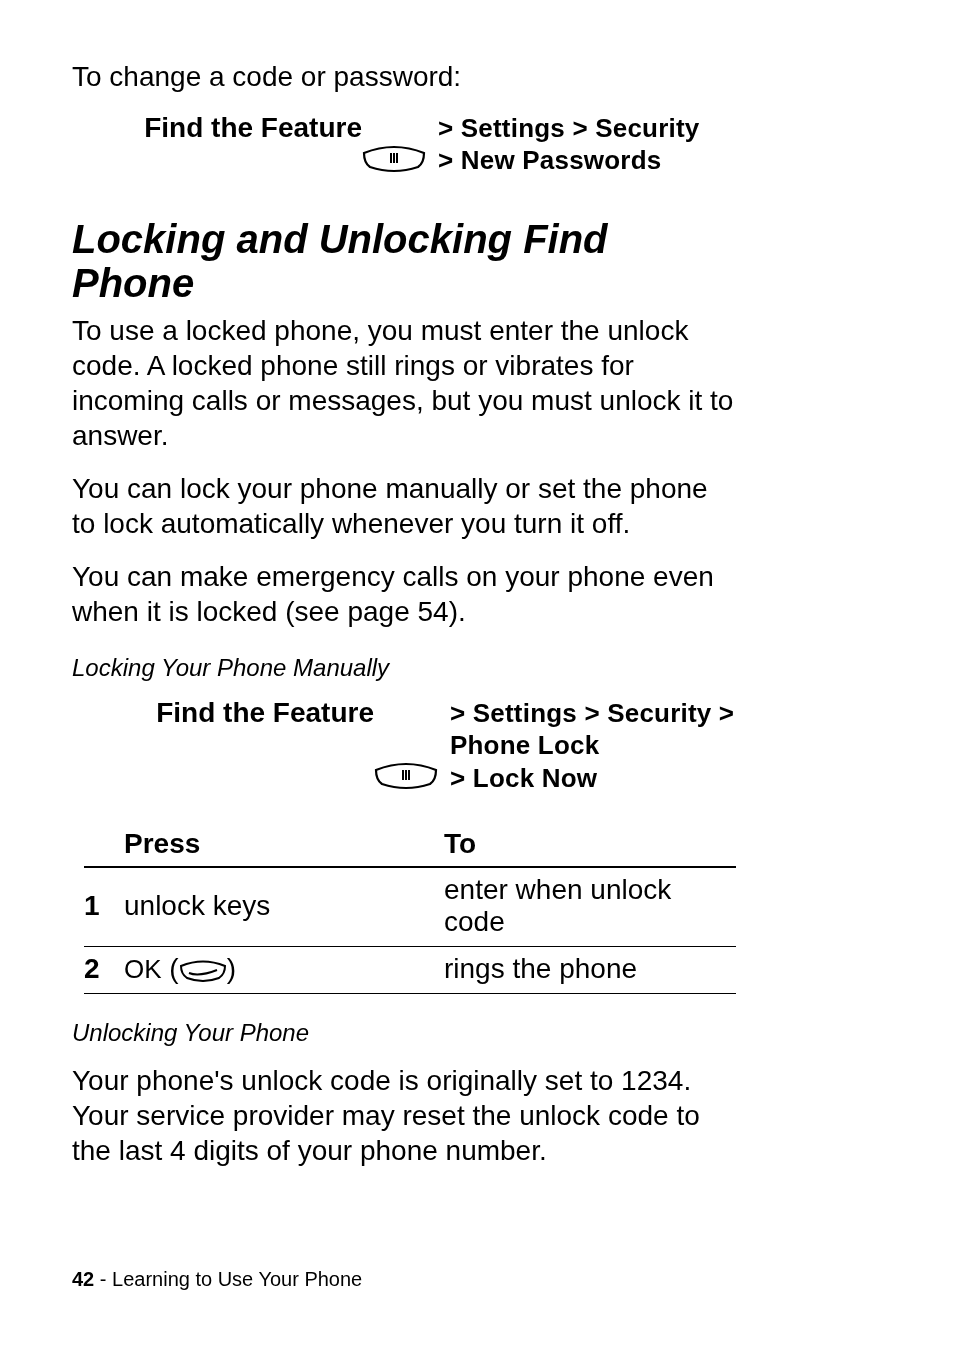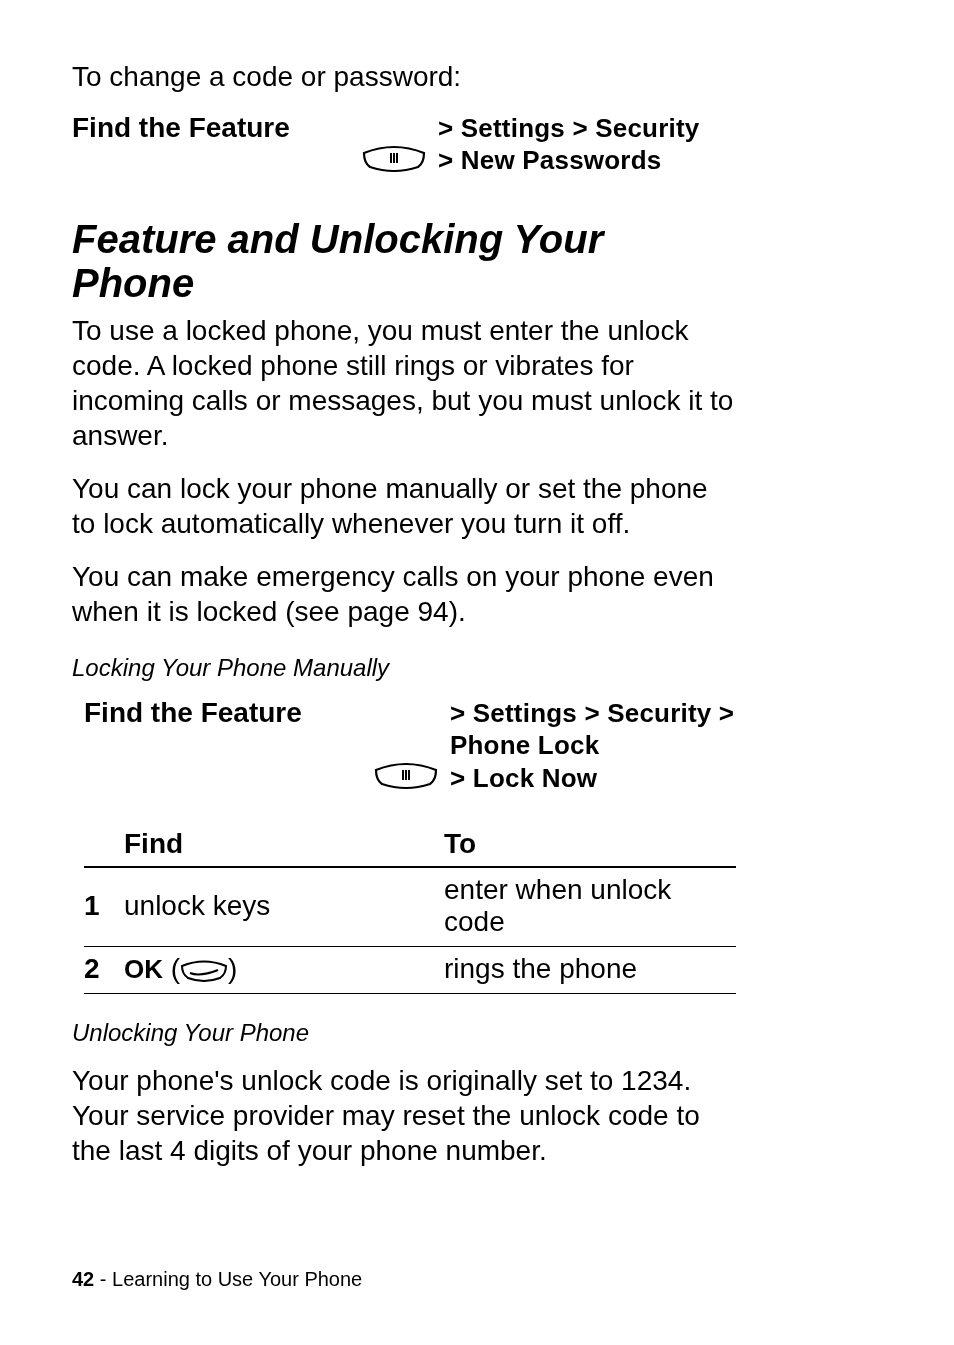--- a/index.html
+++ b/index.html
@@ -24,20 +24,21 @@
     .find-row {
       display: flex;
       align-items: flex-start;
       margin-bottom: 30px;
     }
     .find-label {
       font-weight: bold;
       font-size: 28px;
       width: 290px;
       flex-shrink: 0;
+      text-align: right;
     }
     .find-path-col {
       display: flex;
       align-items: flex-end;
       flex: 1;
     }
     .menu-icon {
       flex-shrink: 0;
       margin-right: 12px;
       margin-top: 2px;
@@ -90,21 +91,21 @@
       padding: 6px 0 8px 0;
       vertical-align: middle;
     }
     .steps-table .numcol {
       width: 40px;
       font-weight: bold;
     }
     .steps-table .presscol { width: 320px; }
     .ok-label {
       font-family: "Arial Narrow", Arial, sans-serif;
-      font-weight: bold;
+      font-weight: normal;
       font-size: 26px;
       font-stretch: condensed;
     }
     .soft-icon-wrap {
       display: inline-flex;
       align-items: center;
       vertical-align: middle;
     }
     .footer {
       position: absolute;
@@ -133,24 +134,24 @@
           <line x1="35" y1="8" x2="35" y2="18" stroke="#000" stroke-width="2"></line>
         </svg>
       </span>
       <div class="path-text">
         <span>&gt; Settings &gt; Security</span>
         <span class="path-line2">&gt; New Passwords</span>
       </div>
     </div>
   </div>
 
-  <h1 class="section">Feature and Unlocking Your Phone</h1>
+  <h1 class="section">Locking and Unlocking Find Phone</h1>
   <p class="para">To use a locked phone, you must enter the unlock code. A locked phone still rings or vibrates for incoming calls or messages, but you must unlock it to answer.</p>
   <p class="para">You can lock your phone manually or set the phone to lock automatically whenever you turn it off.</p>
-  <p class="para">You can make emergency calls on your phone even when it is locked (see page 94).</p>
+  <p class="para">You can make emergency calls on your phone even when it is locked (see page 54).</p>
 
   <h2 class="subsection">Locking Your Phone Manually</h2>
 
   <div class="find-row" style="margin-left:12px;">
     <div class="find-label">Find the Feature</div>
     <div class="find-path-col">
       <span class="menu-icon">
         <svg width="64" height="28" viewBox="0 0 64 28">
           <path d="M2 8 Q32 -4 62 8 Q62 18 56 22 Q32 30 8 22 Q2 18 2 8 Z" fill="none" stroke="#000" stroke-width="2.2"></path>
           <line x1="29" y1="8" x2="29" y2="18" stroke="#000" stroke-width="2"></line>
@@ -162,21 +163,21 @@
         <span>&gt; Settings &gt; Security &gt; Phone Lock</span>
         <span class="path-line2">&gt; Lock Now</span>
       </div>
     </div>
   </div>
 
   <table class="steps-table" style="margin-left:12px; width:calc(100% - 12px);">
     <thead>
       <tr>
         <th class="numcol"></th>
-        <th class="presscol">Find</th>
+        <th class="presscol">Press</th>
         <th>To</th>
       </tr>
     </thead>
     <tbody>
       <tr>
         <td class="numcol">1</td>
         <td class="presscol">unlock keys</td>
         <td>enter when unlock code</td>
       </tr>
       <tr>

